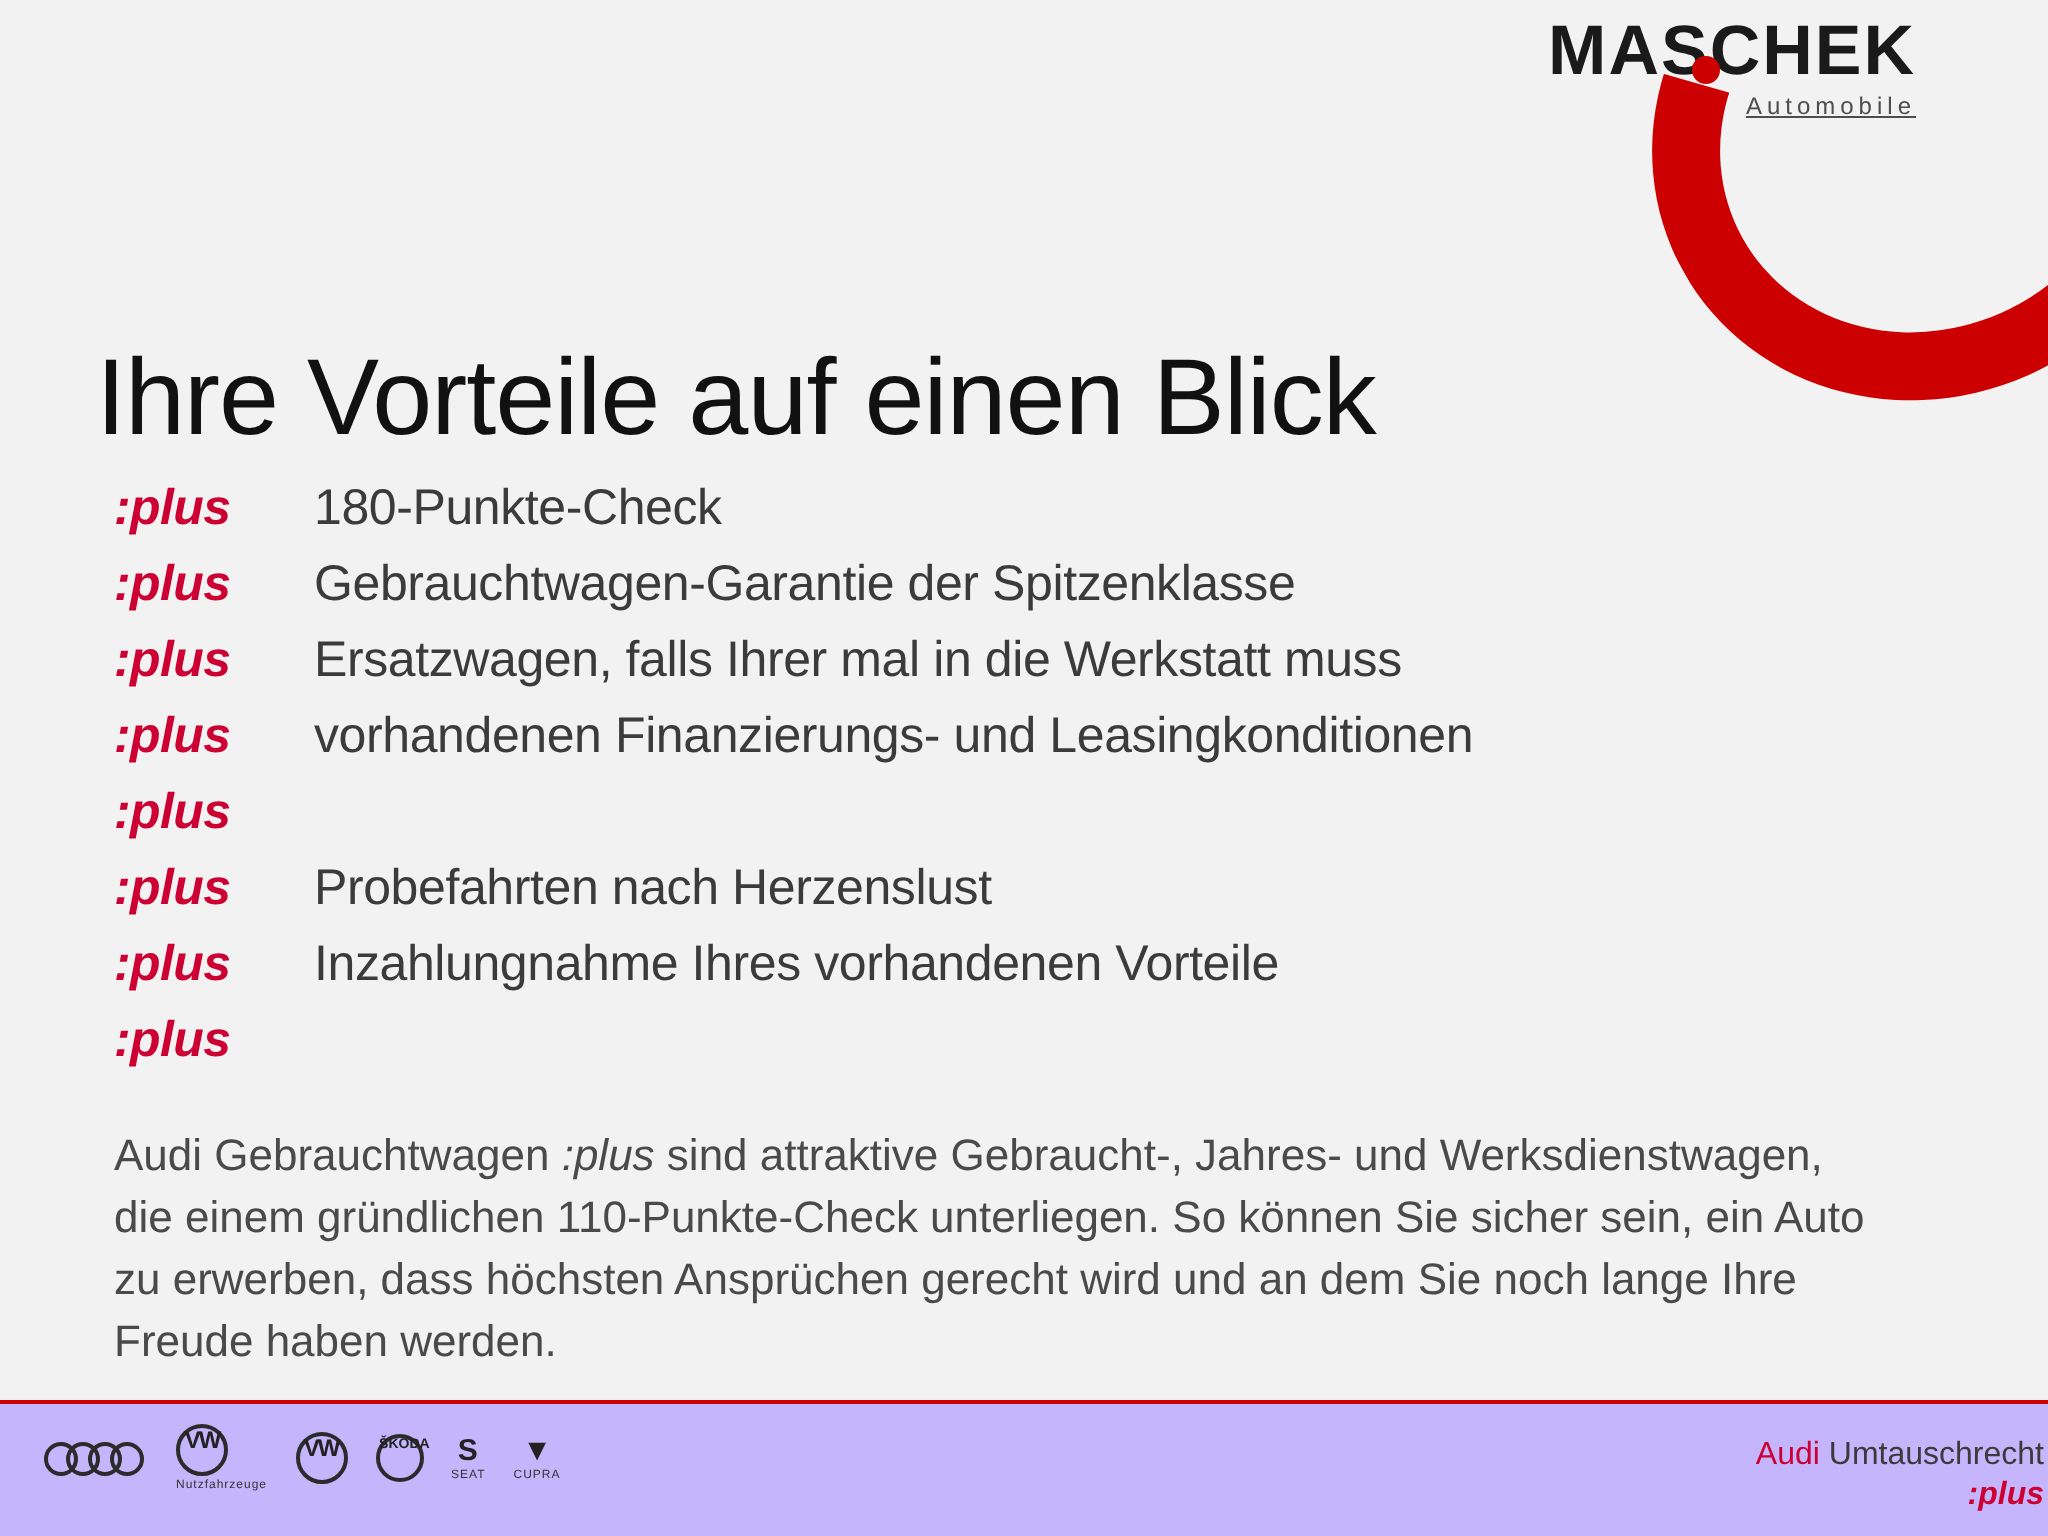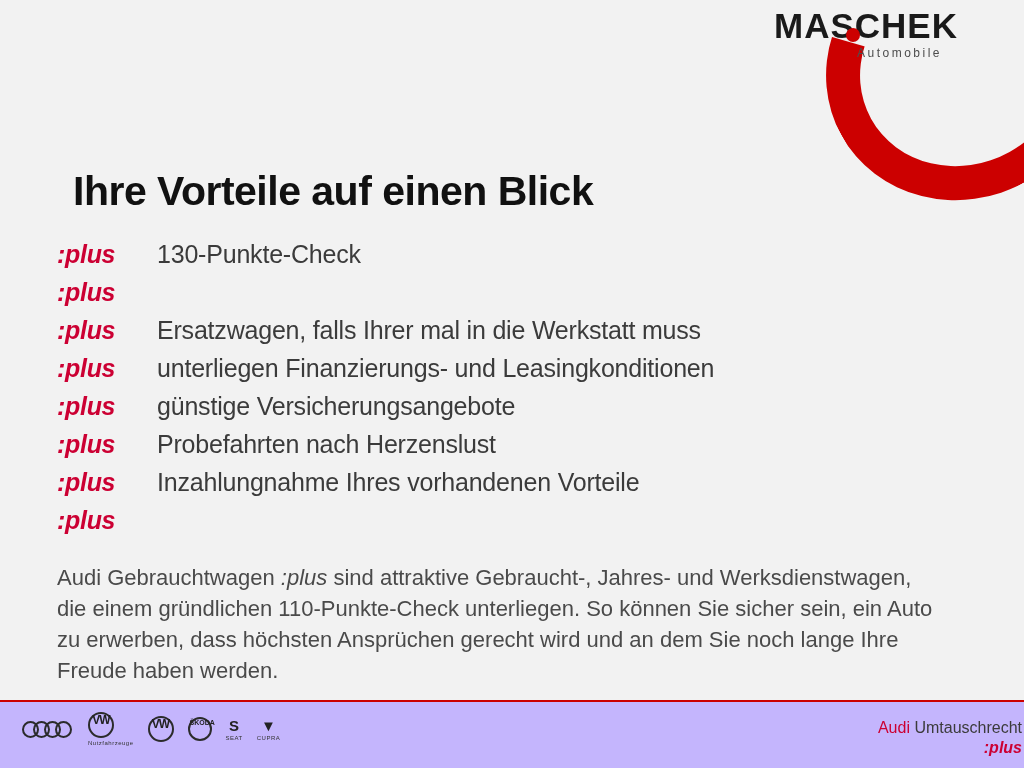--- a/index.html
+++ b/index.html
@@ -37,21 +37,22 @@
     letter-spacing: 1px;
     color: #1a1a1a;
     line-height: 1;
   }
   .brand-sub {
     font-family: "Liberation Sans", sans-serif;
     font-size: 12px;
     letter-spacing: 2.5px;
     color: #4d4d4d;
     margin-top: 3px;
-    margin-right: 16px;
+    margin-right: 0;
+    text-decoration: underline;
   }
   .swoosh {
     position: absolute;
     top: -62px;
     right: -58px;
     width: 210px;
     height: 192px;
     border-radius: 50%;
     border: 34px solid #cc0000;
     border-top-color: transparent;
@@ -66,24 +67,24 @@
     width: 14px;
     height: 14px;
     background: #cc0000;
     border-radius: 50%;
     z-index: 6;
   }
 
   
   .headline {
     position: absolute;
-    left: 73px;
+    left: 48px;
     top: 168px;
-    font-size: 41px;
-    font-weight: bold;
+    font-size: 54px;
+    font-weight: normal;
     color: #111111;
     letter-spacing: -0.5px;
   }
 
   
   .benefits {
     position: absolute;
     left: 57px;
     top: 240px;
     width: 900px;
@@ -241,36 +242,36 @@
     <div class="brand-name">MASCHEK</div>
     <div class="brand-sub">Automobile</div>
   </div>
   <div class="swoosh-dot"></div>
 
   <div class="headline">Ihre Vorteile auf einen Blick</div>
 
   <div class="benefits">
     <div class="benefit-row">
       <div class="plus-tag">:plus</div>
-      <div class="benefit-text">130-Punkte-Check</div>
-    </div>
-    <div class="benefit-row">
-      <div class="plus-tag">:plus</div>
+      <div class="benefit-text">180-Punkte-Check</div>
+    </div>
+    <div class="benefit-row">
+      <div class="plus-tag">:plus</div>
+      <div class="benefit-text">Gebrauchtwagen-Garantie der Spitzenklasse</div>
     </div>
     <div class="benefit-row">
       <div class="plus-tag">:plus</div>
       <div class="benefit-text">Ersatzwagen, falls Ihrer mal in die Werkstatt muss</div>
     </div>
     <div class="benefit-row">
       <div class="plus-tag">:plus</div>
-      <div class="benefit-text">unterliegen Finanzierungs- und Leasingkonditionen</div>
-    </div>
-    <div class="benefit-row">
-      <div class="plus-tag">:plus</div>
-      <div class="benefit-text">günstige Versicherungsangebote</div>
+      <div class="benefit-text">vorhandenen Finanzierungs- und Leasingkonditionen</div>
+    </div>
+    <div class="benefit-row">
+      <div class="plus-tag">:plus</div>
     </div>
     <div class="benefit-row">
       <div class="plus-tag">:plus</div>
       <div class="benefit-text">Probefahrten nach Herzenslust</div>
     </div>
     <div class="benefit-row">
       <div class="plus-tag">:plus</div>
       <div class="benefit-text">Inzahlungnahme Ihres vorhandenen Vorteile</div>
     </div>
     <div class="benefit-row">

